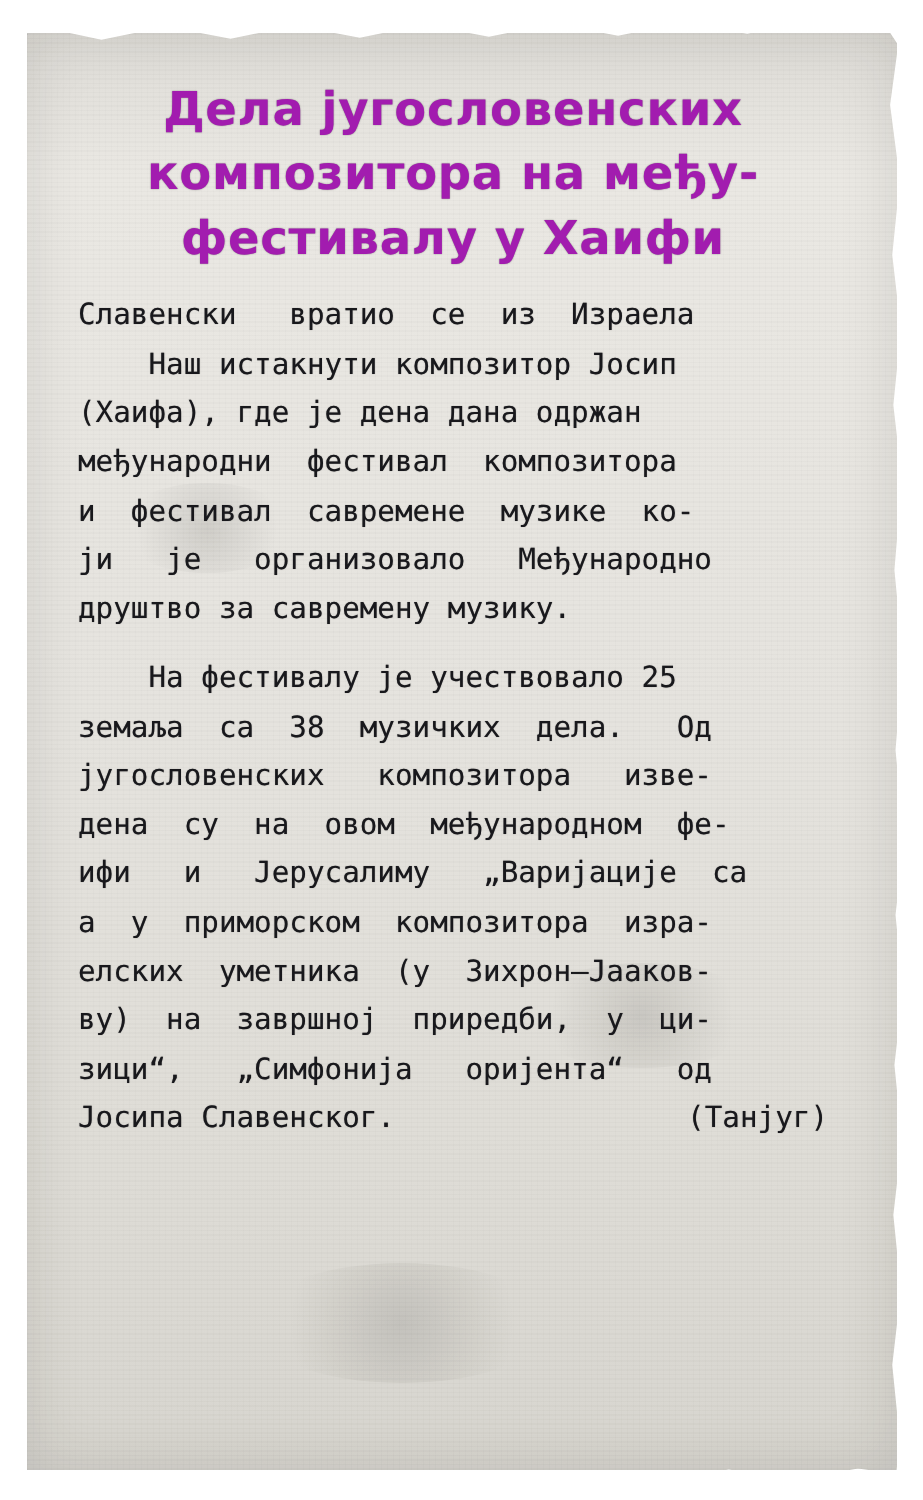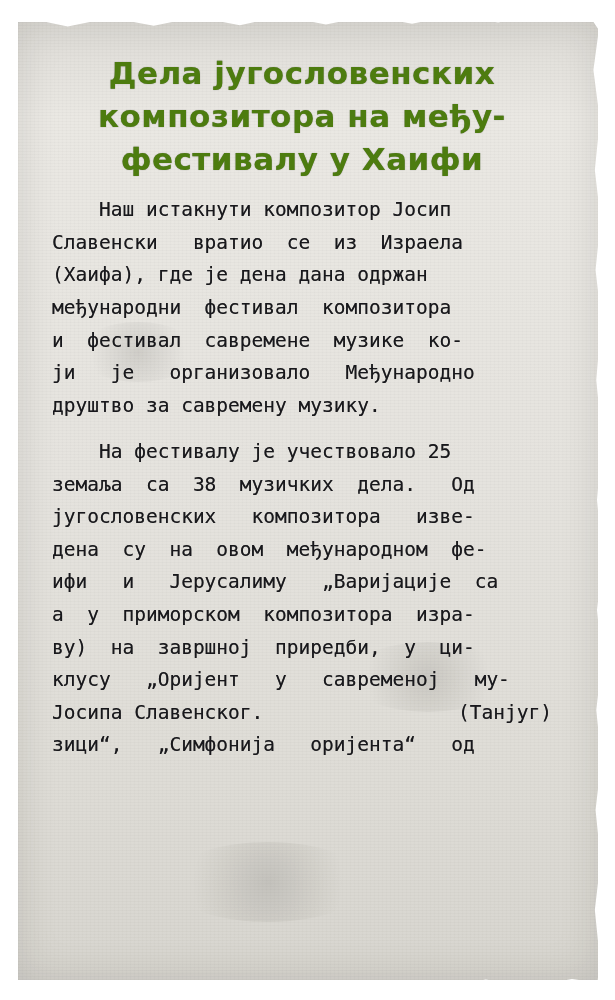--- a/index.html
+++ b/index.html
@@ -109,21 +109,21 @@
     position: absolute;
     left: 52px;
     top: 52px;
     width: 500px;
   }
   .headline {
     font-family: "DejaVu Sans", sans-serif;
     font-weight: bold;
     font-size: 31px;
     line-height: 1.38;
-    color: #4d7c0f;
+    color: #a21caf;
     text-align: center;
     letter-spacing: 0.5px;
     margin: 0 0 10px 0;
     text-shadow: 0 0 1px rgba(0,0,0,0.45);
   }
   .headline .hl {
     display: block;
     white-space: nowrap;
   }
   .body-para {
@@ -164,40 +164,40 @@
 
   <div class="content">
 
     <h1 class="headline">
       <span class="hl">Дела југословенских</span>
       <span class="hl">композитора на међу-</span>
       <span class="hl">фестивалу у Хаифи</span>
     </h1>
 
     <p class="body-para">
+      <span class="ln">Славенски   вратио  се  из  Израела</span>
       <span class="ln">    Наш истакнути композитор Јосип</span>
-      <span class="ln">Славенски   вратио  се  из  Израела</span>
       <span class="ln">(Хаифа), где је дена дана одржан</span>
       <span class="ln">међународни  фестивал  композитора</span>
       <span class="ln">и  фестивал  савремене  музике  ко-</span>
       <span class="ln">ји   је   организовало   Међународно</span>
       <span class="ln">друштво за савремену музику.</span>
     </p>
 
     <p class="body-para">
       <span class="ln">    На фестивалу је учествовало 25</span>
       <span class="ln">земаља  са  38  музичких  дела.   Од</span>
       <span class="ln">југословенских   композитора   изве-</span>
       <span class="ln">дена  су  на  овом  међународном  фе-</span>
       <span class="ln">ифи   и   Јерусалиму   „Варијације  са</span>
       <span class="ln">а  у  приморском  композитора  изра-</span>
+      <span class="ln">елских  уметника  (у  Зихрон—Јааков-</span>
       <span class="ln">ву)  на  завршној  приредби,  у  ци-</span>
-      <span class="ln">клусу   „Оријент   у   савременој   му-</span>
+      <span class="ln">зици“,   „Симфонија   оријента“   од</span>
       <span class="ln"><span>Јосипа Славенског.</span><span class="credit">(Танјуг)</span></span>
-      <span class="ln">зици“,   „Симфонија   оријента“   од</span>
     </p>
 
   </div>
 
   <div class="tear-top"></div>
   <div class="tear-bottom"></div>
   <div class="tear-left"></div>
   <div class="tear-right"></div>
 </div>
 

